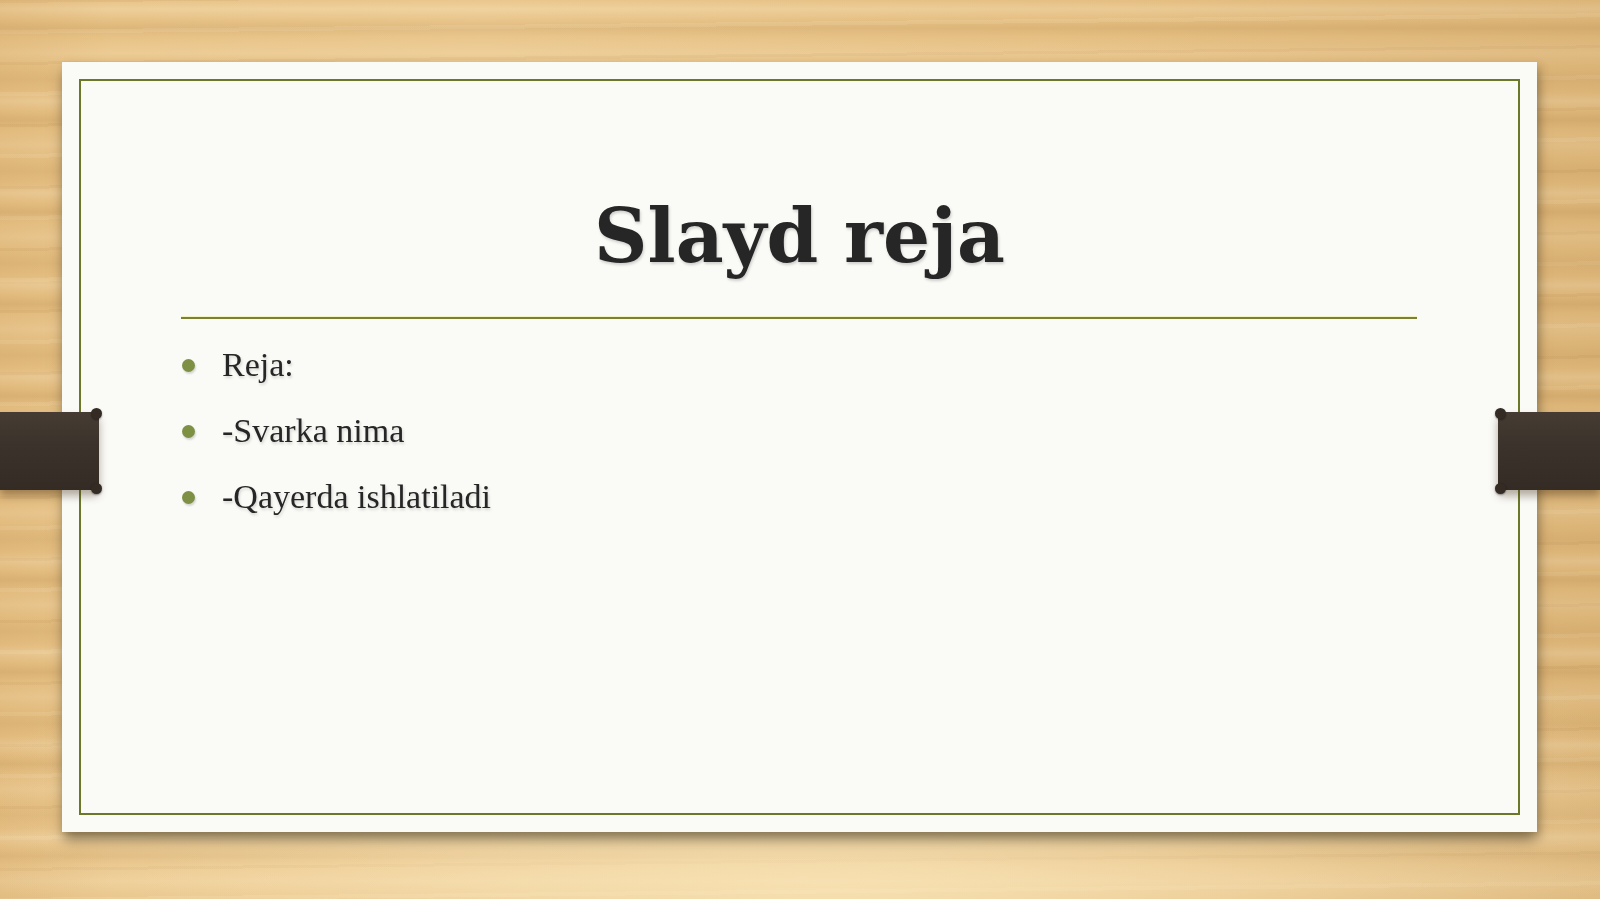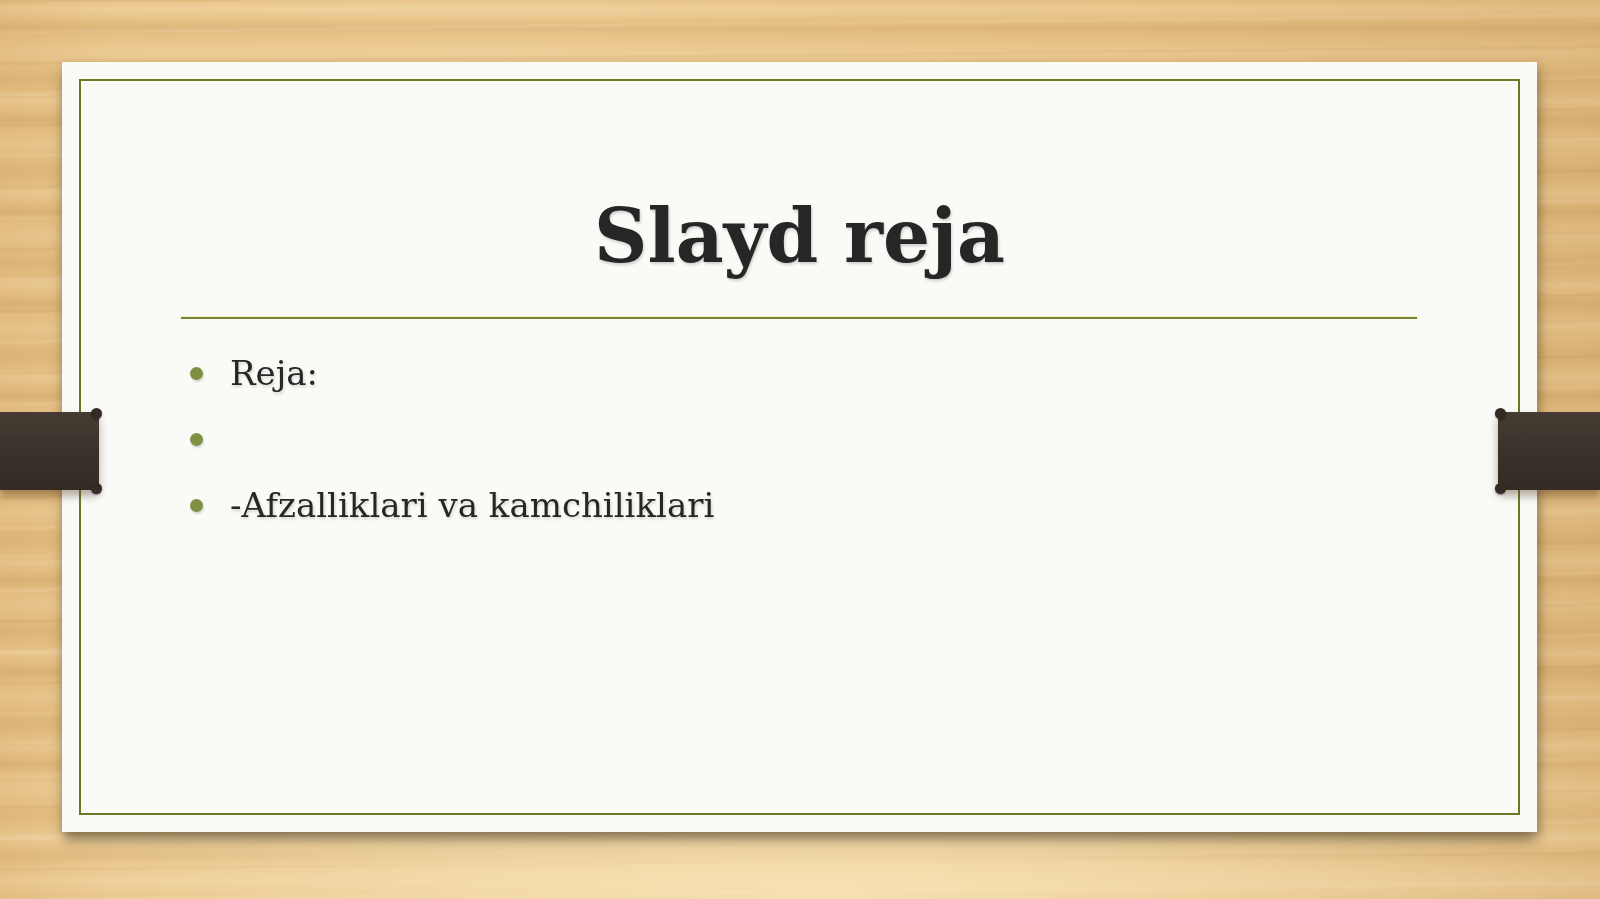--- a/index.html
+++ b/index.html
@@ -42,22 +42,23 @@
     color:var(--text_color,#262626);
     text-shadow:1px 2px 3px rgba(0,0,0,0.18);
     white-space:nowrap;
   }
   .divider{
     position:absolute;left:119px;top:255px;width:1236px;height:2px;
     background:var(--divider_olive,#7b8132);
     box-shadow:0 -1px 0 rgba(242,242,188,0.9);
   }
   ul.bullets{
-    position:absolute;left:0;top:270px;margin:8px;padding:0 0 0 120px;
+    position:absolute;left:0;top:270px;margin:0;padding:0 0 0 120px;
     list-style:none;
+    font-family:Liberation Serif, serif;
   }
   ul.bullets li{
     height:66px;display:flex;align-items:center;
   }
   .dot{
     width:13px;height:13px;border-radius:50%;
     background:var(--bullet_dot,#7e9044);
     margin-right:27px;flex:0 0 auto;
     box-shadow:1px 2px 2px rgba(0,0,0,0.15);
   }
@@ -97,24 +98,25 @@
 
     <div class="divider"></div>
 
     <ul class="bullets">
       <li>
         <span class="dot"></span>
         <span class="bullet-text">Reja:</span>
       </li>
       <li>
         <span class="dot"></span>
+        <span class="bullet-text">-Svarka nima</span>
       </li>
       <li>
         <span class="dot"></span>
-        <span class="bullet-text">-Afzalliklari va kamchiliklari</span>
+        <span class="bullet-text">-Qayerda ishlatiladi</span>
       </li>
     </ul>
   </div>
 
   <div class="strap strap-left">
     <span class="rivet top"></span>
     <span class="rivet bottom"></span>
   </div>
   <div class="strap strap-right">
     <span class="rivet top"></span>

